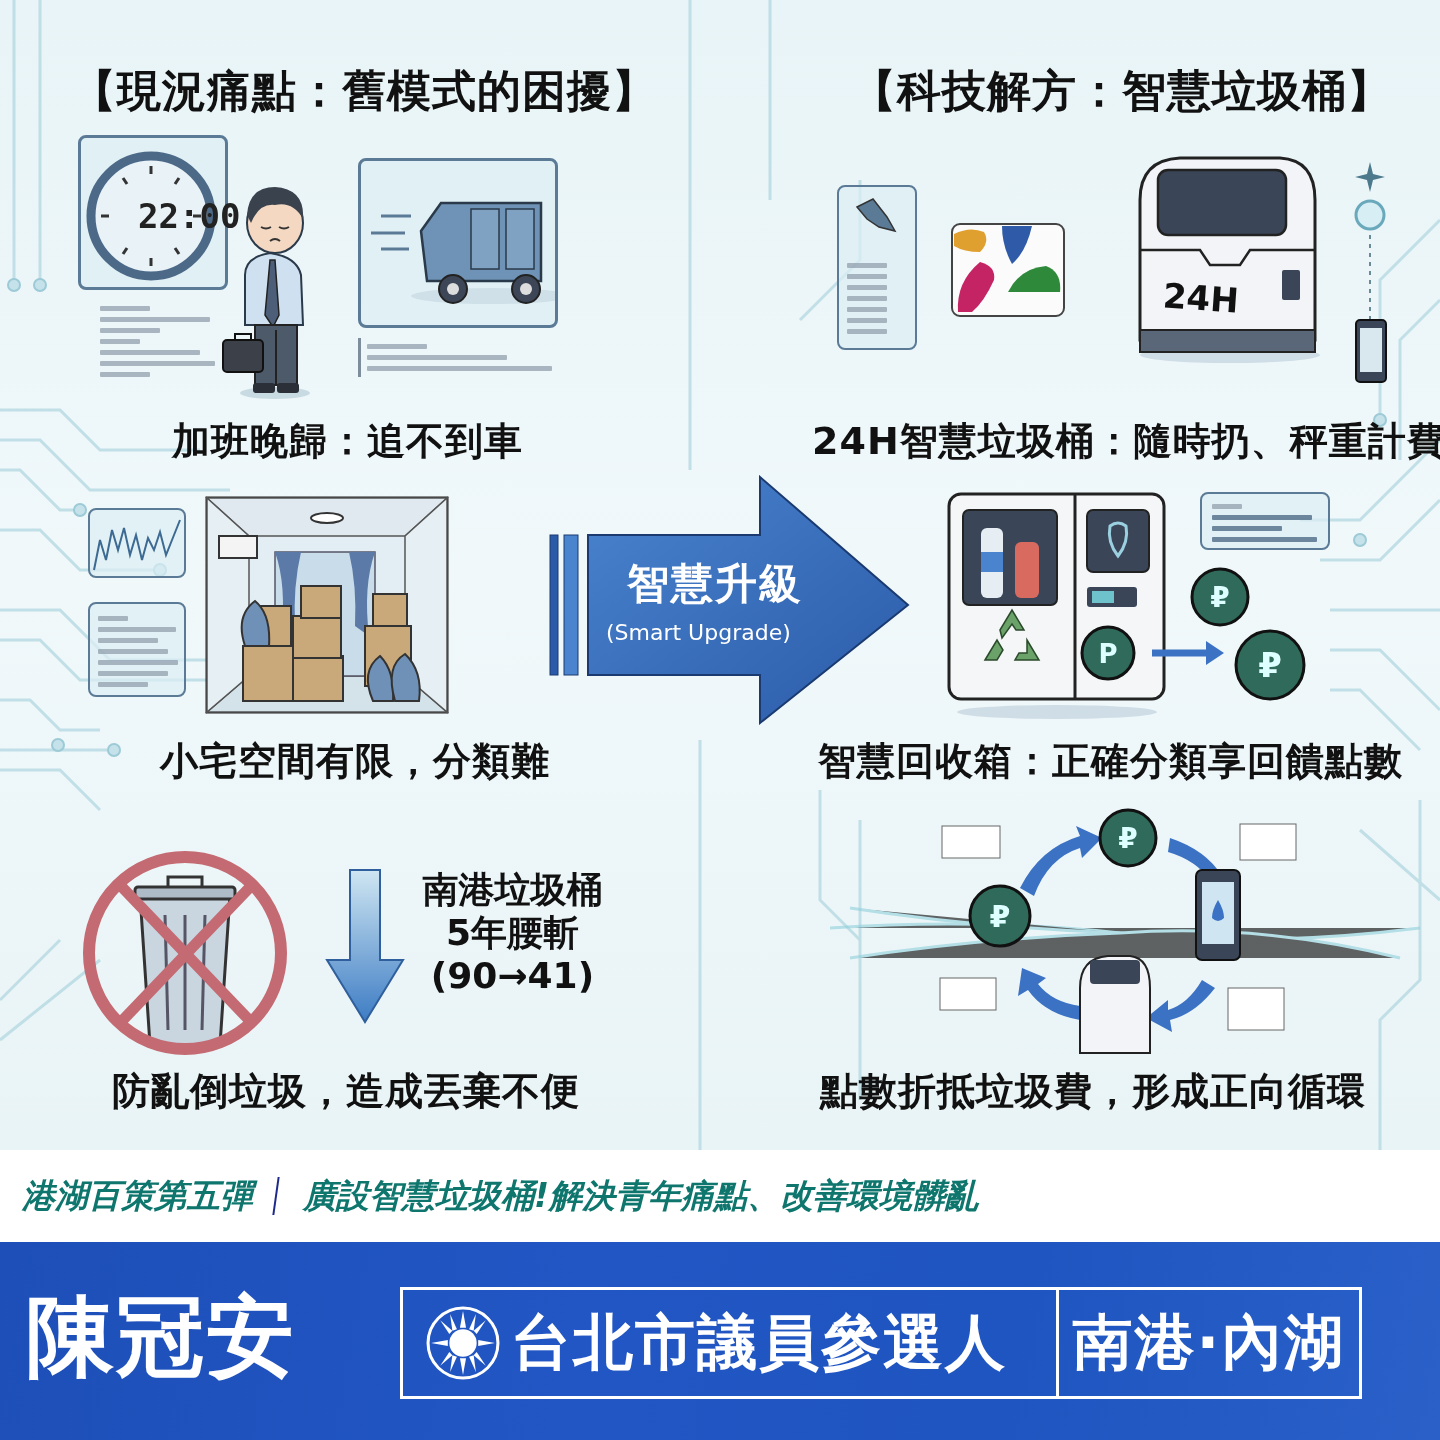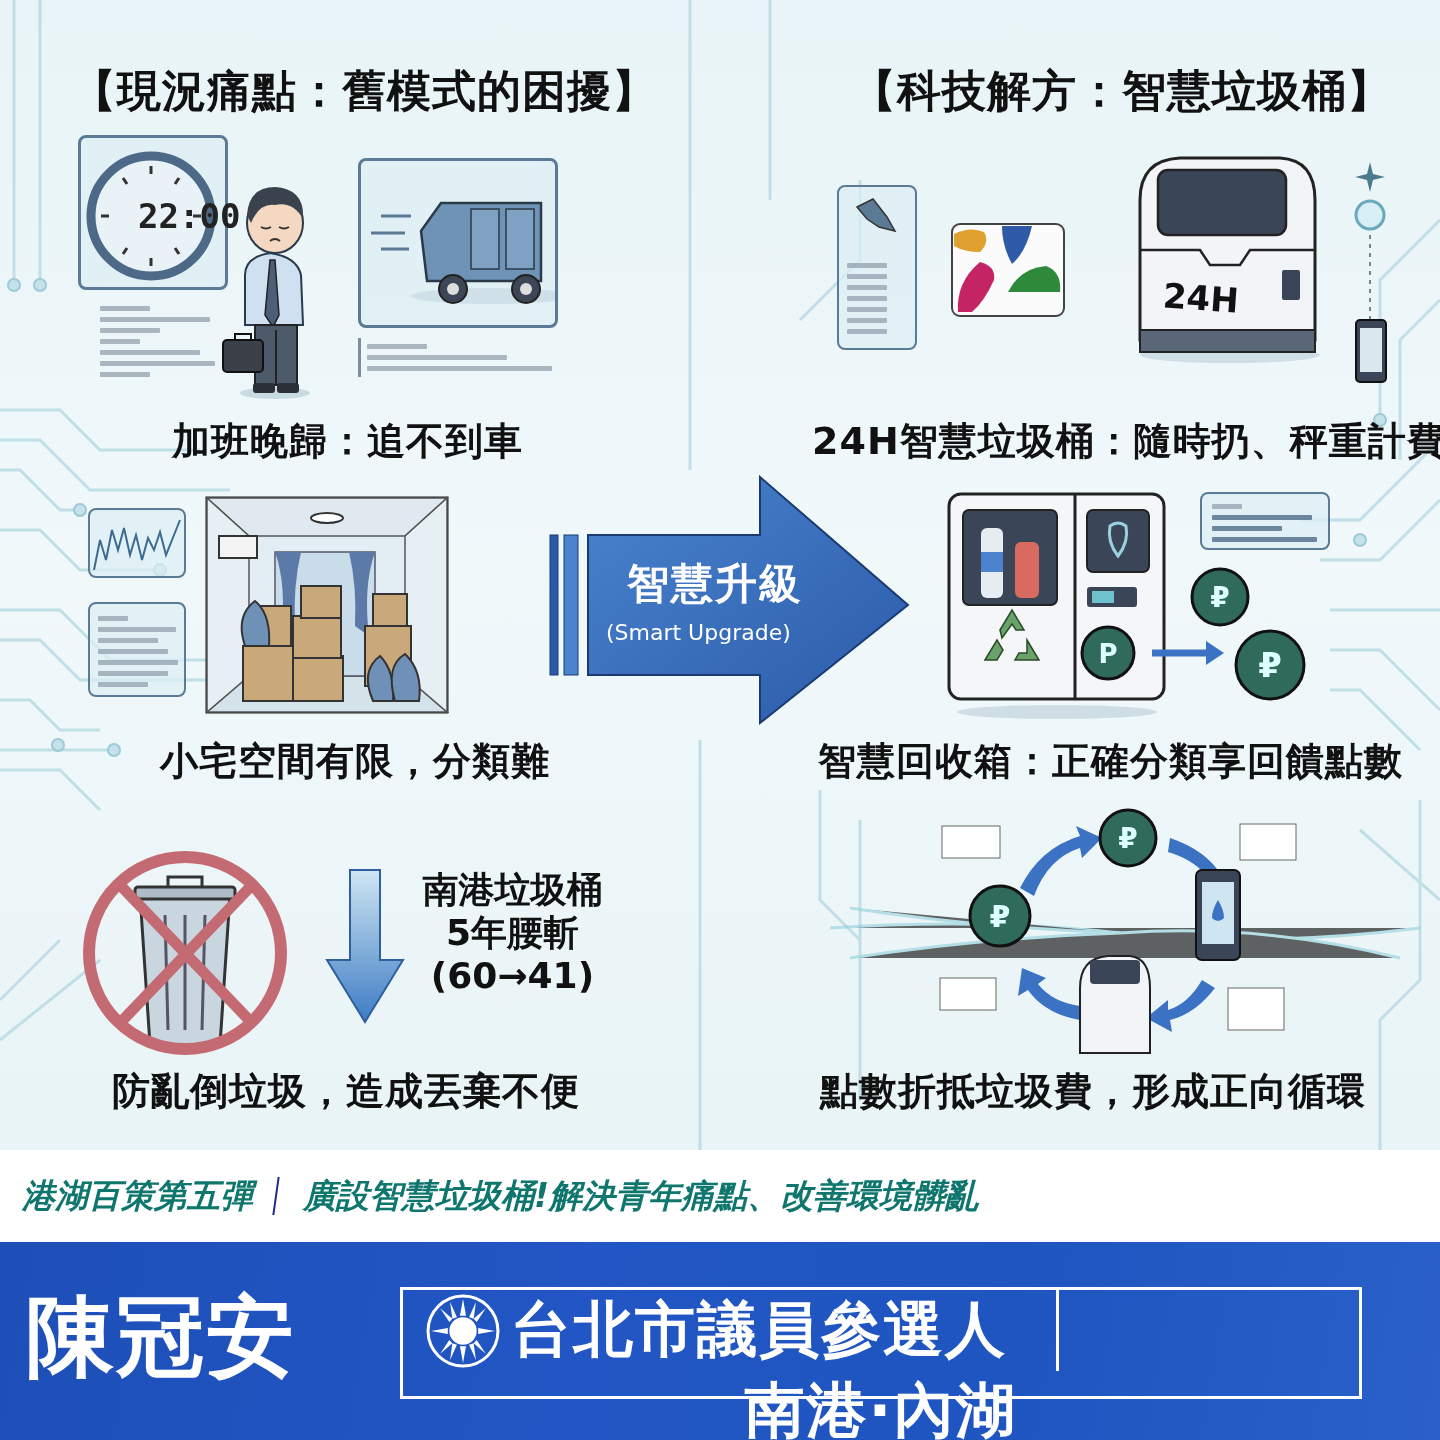--- a/index.html
+++ b/index.html
@@ -50,21 +50,20 @@
     position: absolute; left: 0; top: 1242px; width: 1440px; height: 198px;
     background: linear-gradient(100deg, #1e4fb8 0%, #2156c4 40%, #1f55c0 70%, #2a60c8 100%);
     padding-left: 24px;
   }
   .candidate-name {
     position: absolute; left: 26px; top: 36px; color: #fff; font-weight: bold; font-size: 88px; letter-spacing: 2px; white-space: nowrap;
   }
   .title-box {
     position: absolute; left: 400px; top: 45px; width: 962px; height: 112px; border: 3px solid #fff;
     display: flex;
-    flex-direction: column;
   }
   .title-box .left { width: 656px; height: 100%; border-right: 3px solid #fff; display: flex; align-items: center; padding-left: 22px; }
   .title-box .right { flex: 1; display: flex; align-items: center; justify-content: center; }
   .title-box .txt { color: #fff; font-weight: bold; font-size: 60px; white-space: nowrap; letter-spacing: 2px; }
   .emblem { width: 76px; height: 76px; margin-right: 10px; }
 </style>
 </head>
 <body>
 
 <div class="infographic">
@@ -247,21 +246,21 @@
           <stop offset="0" stop-color="#cfe6f2"></stop>
           <stop offset="1" stop-color="#3d7cc4"></stop>
         </linearGradient>
       </defs>
     <path d="M25 10 H55 V100 H78 L40 162 L2 100 H25 Z" fill="url(#dg)" stroke="#2f5f9c" stroke-width="2"></path>
   </svg>
 
   <div class="stat-text" style="left:400px; top:868px; width:225px;">
     <div>南港垃圾桶</div>
     <div>5年腰斬</div>
-    <div>(60→41)</div>
+    <div>(90→41)</div>
   </div>
 
   <div class="caption" style="left:112px; top:1066px;">防亂倒垃圾，造成丟棄不便</div>
 
   <svg style="position:absolute; left:548px; top:475px;" width="365" height="250" viewBox="0 0 365 250">
     <defs>
         <linearGradient id="ag" x1="0" y1="0" x2="1" y2="1">
           <stop offset="0" stop-color="#4a84cf"></stop>
           <stop offset="1" stop-color="#2a5aa8"></stop>
         </linearGradient>

